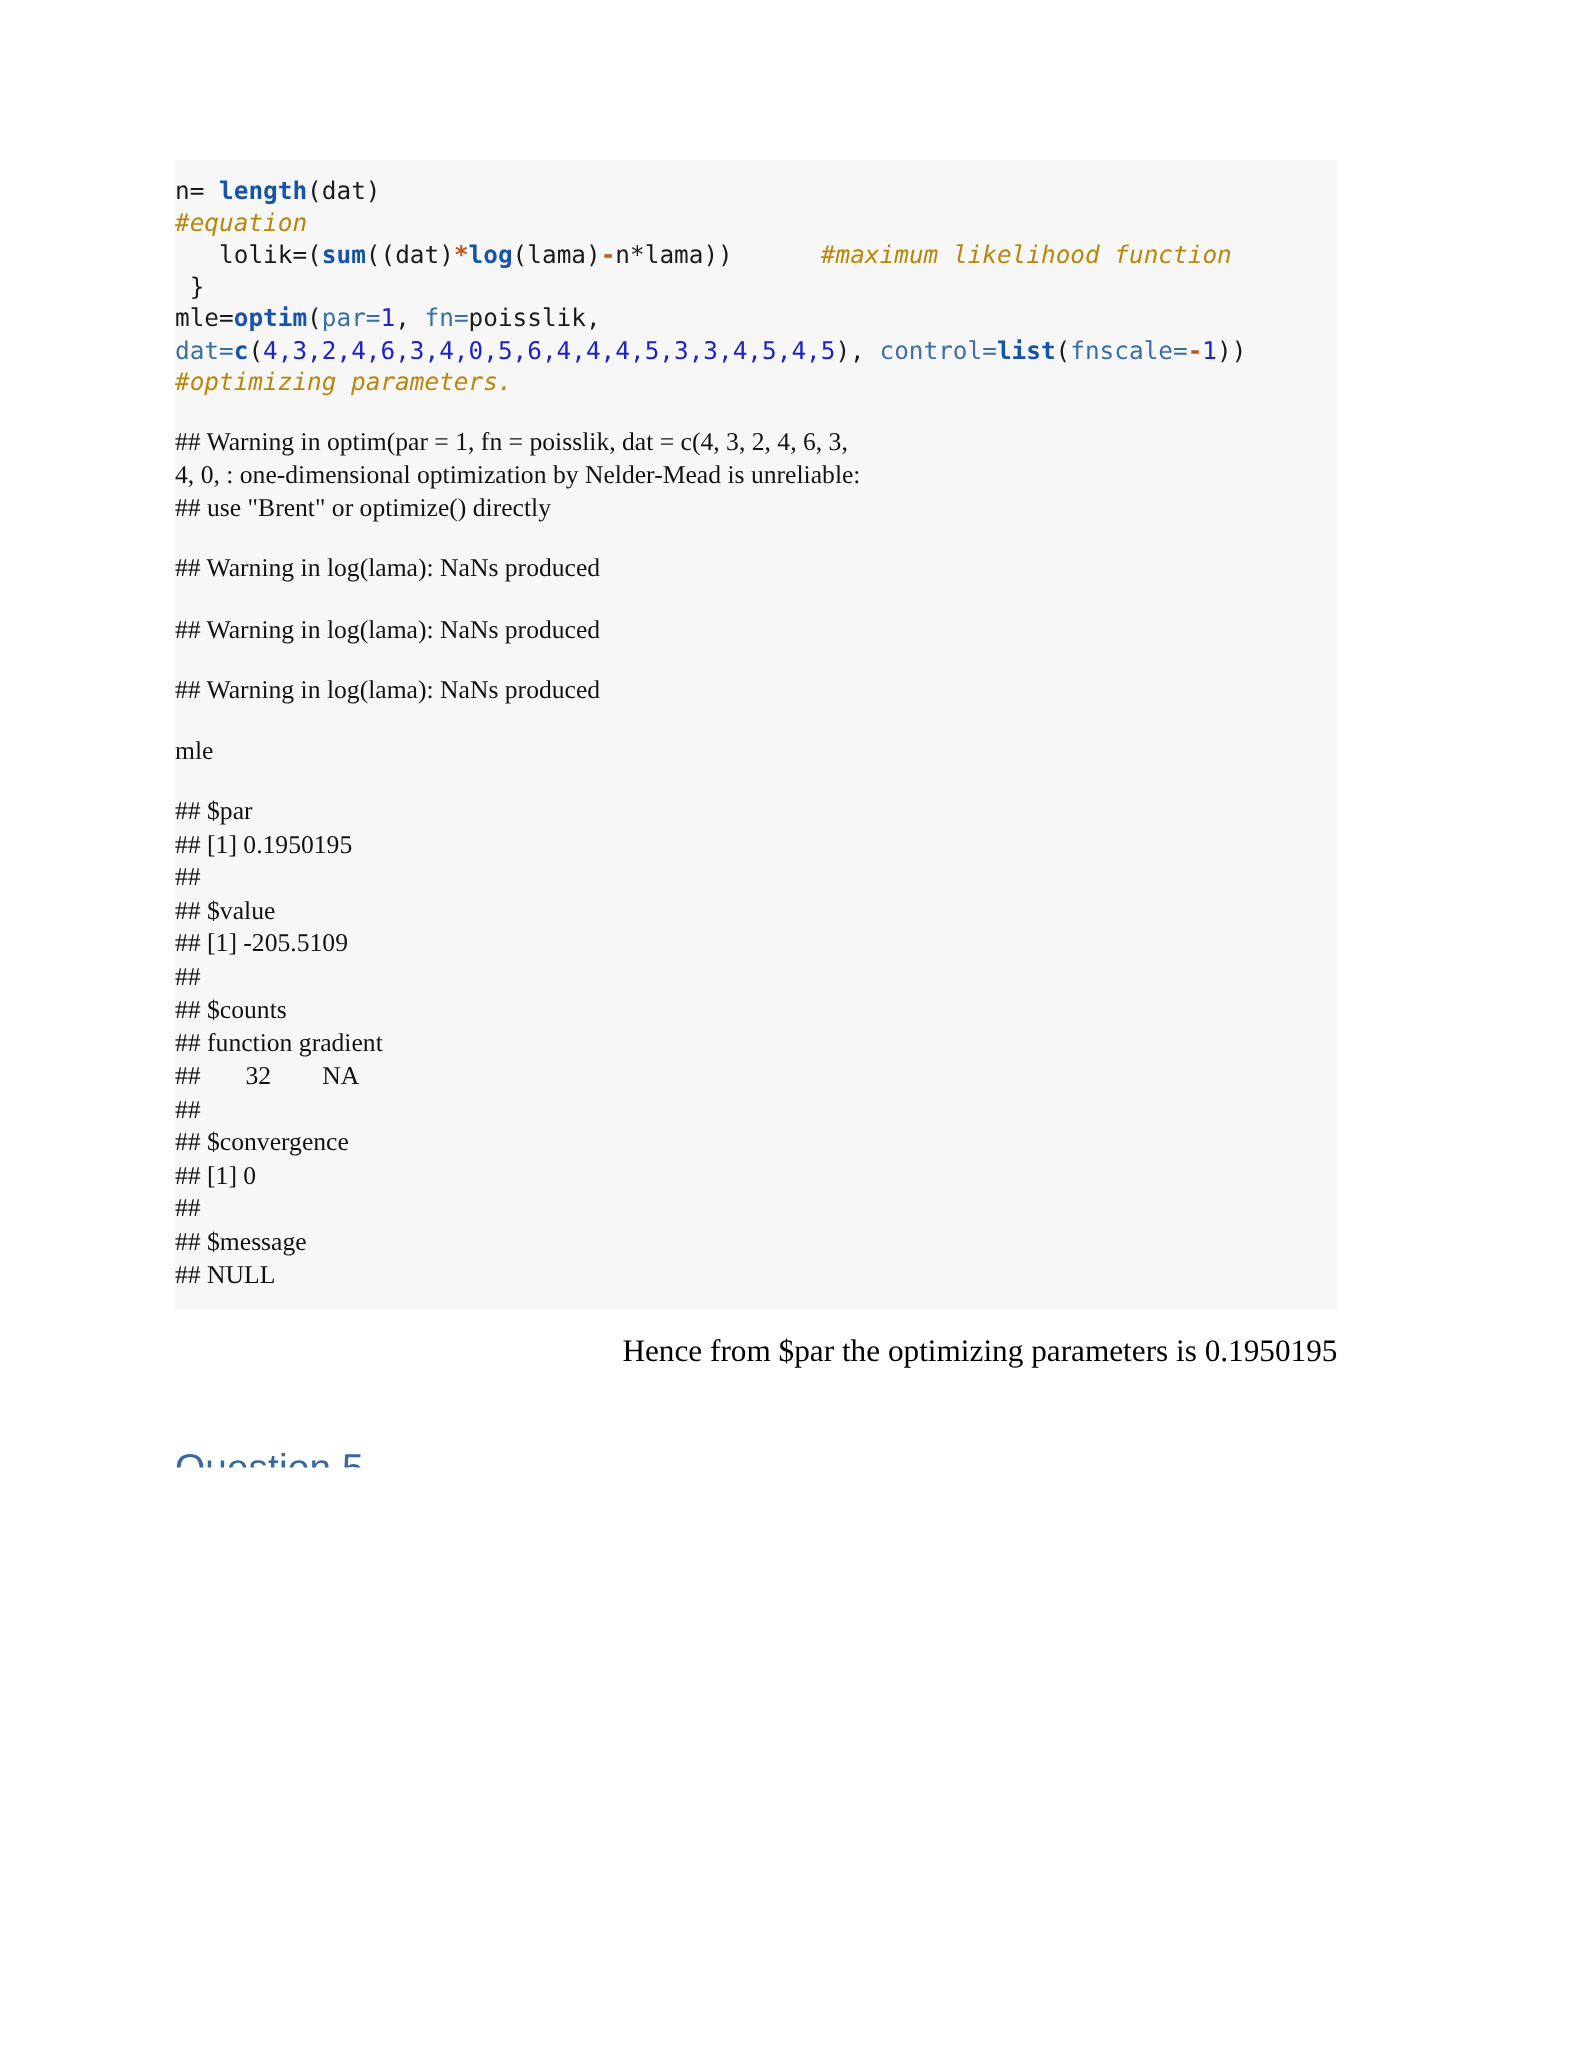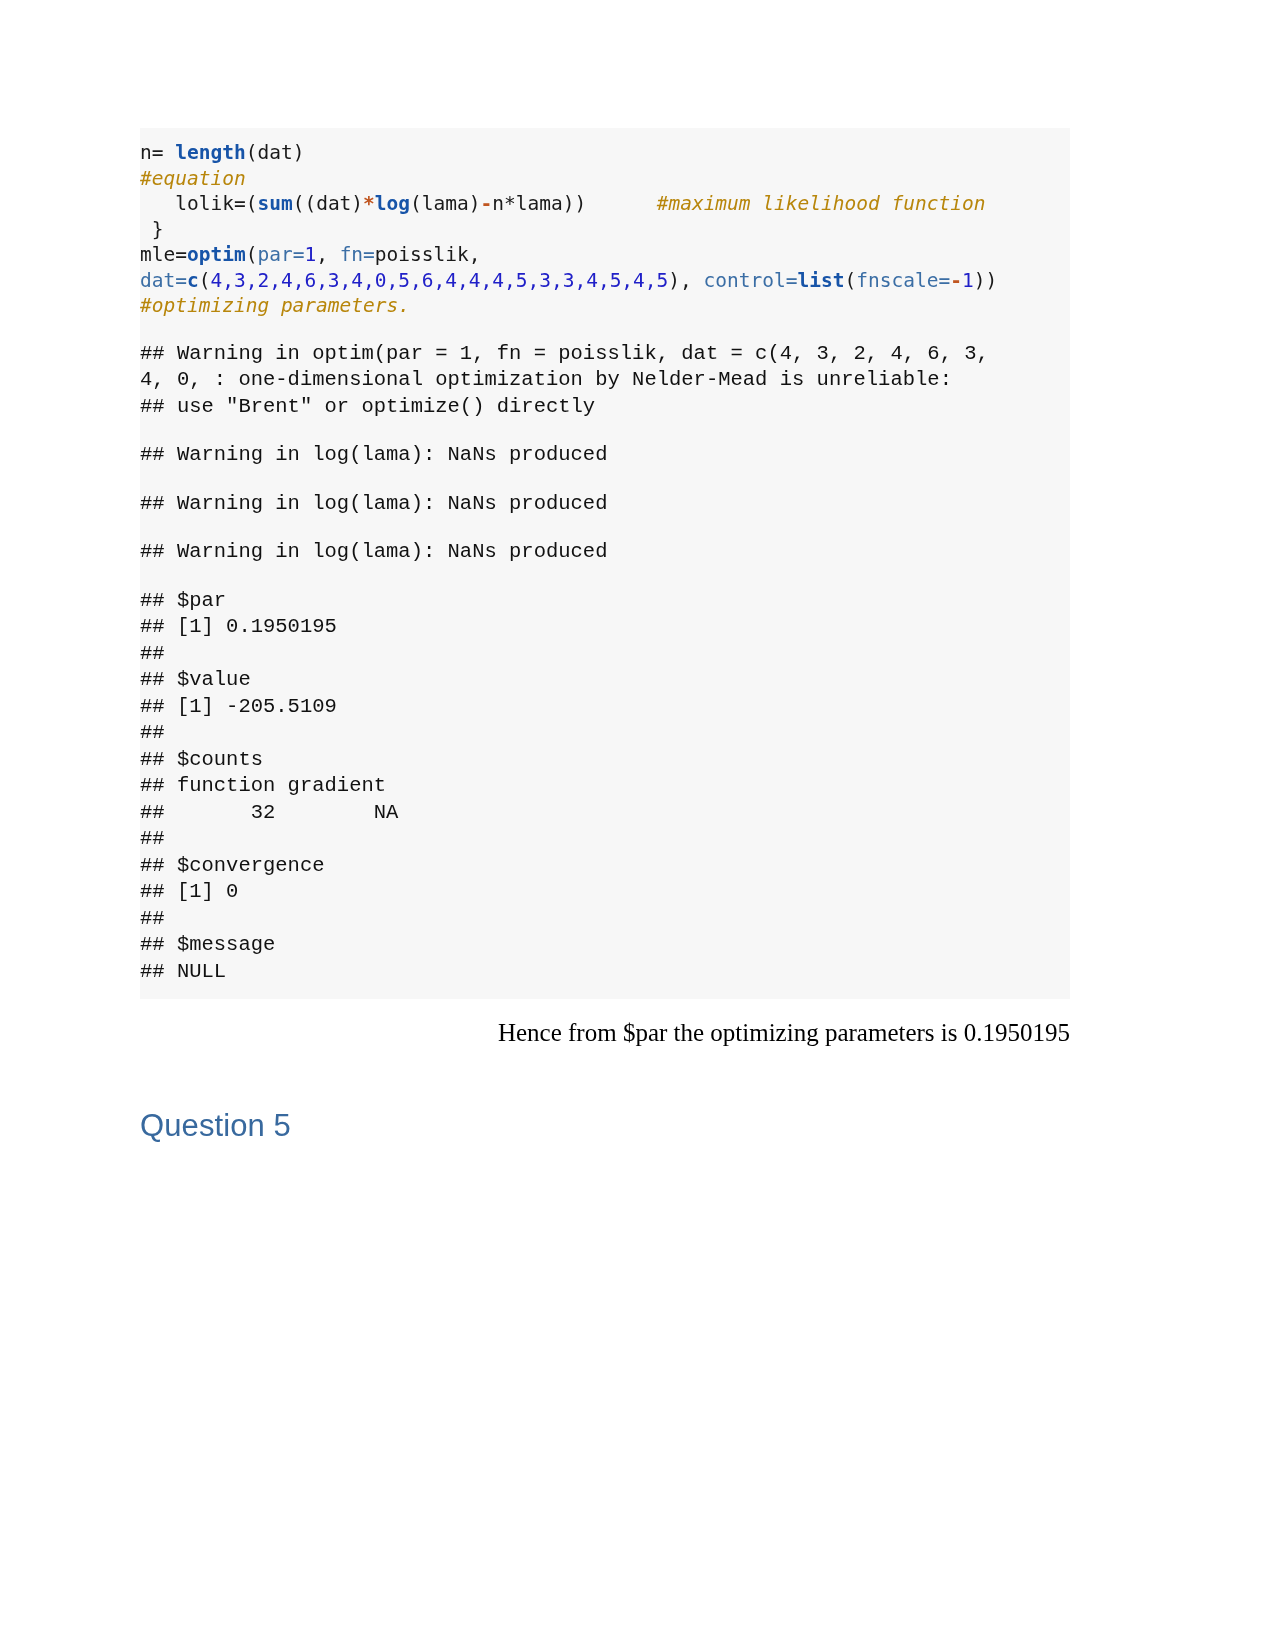--- a/index.html
+++ b/index.html
@@ -42,21 +42,21 @@
     white-space: pre-wrap;
     word-break: break-word;
   }
   pre.code {
     font-family: "DejaVu Sans Mono", monospace;
     font-size: 19.5px;
     line-height: 25.5px;
     color: #1a1a1a;
   }
   pre.out {
-    font-family: Liberation Mono, monospace;
+    font-family: Liberation Serif, serif;
     font-size: 20.5px;
     line-height: 26.5px;
     color: #111111;
     margin-top: 22px;
   }
 
   .kw       { color: #1754a8; font-weight: bold; }   
   .num      { color: #2020c8; }                      
   .arg      { color: #3b6ea5; }                      
   .cmt      { color: #b8860b; font-style: italic; }  
@@ -117,20 +117,21 @@
 <span class="plain">mle=</span><span class="kw">optim</span><span class="plain">(</span><span class="arg">par=</span><span class="num">1</span><span class="plain">, </span><span class="arg">fn=</span><span class="plain">poisslik,</span>
 <span class="arg">dat=</span><span class="kw">c</span><span class="plain">(</span><span class="num">4,3,2,4,6,3,4,0,5,6,4,4,4,5,3,3,4,5,4,5</span><span class="plain">), </span><span class="arg">control=</span><span class="kw">list</span><span class="plain">(</span><span class="arg">fnscale=</span><span class="op">-</span><span class="num">1</span><span class="plain">))</span><span class="plain">           </span><span class="cmt">#optimizing parameters.</span></pre>
 
       <pre class="out">## Warning in optim(par = 1, fn = poisslik, dat = c(4, 3, 2, 4, 6, 3,
 4, 0, : one-dimensional optimization by Nelder-Mead is unreliable:
 ## use "Brent" or optimize() directly</pre>
       <pre class="out">## Warning in log(lama): NaNs produced</pre>
       <pre class="out">## Warning in log(lama): NaNs produced</pre>
       <pre class="out">## Warning in log(lama): NaNs produced</pre>
 
+      <pre class="out">mle</pre>
 
       <pre class="out">## $par
 ## [1] 0.1950195
 ##
 ## $value
 ## [1] -205.5109
 ##
 ## $counts
 ## function gradient
 ##       32        NA

